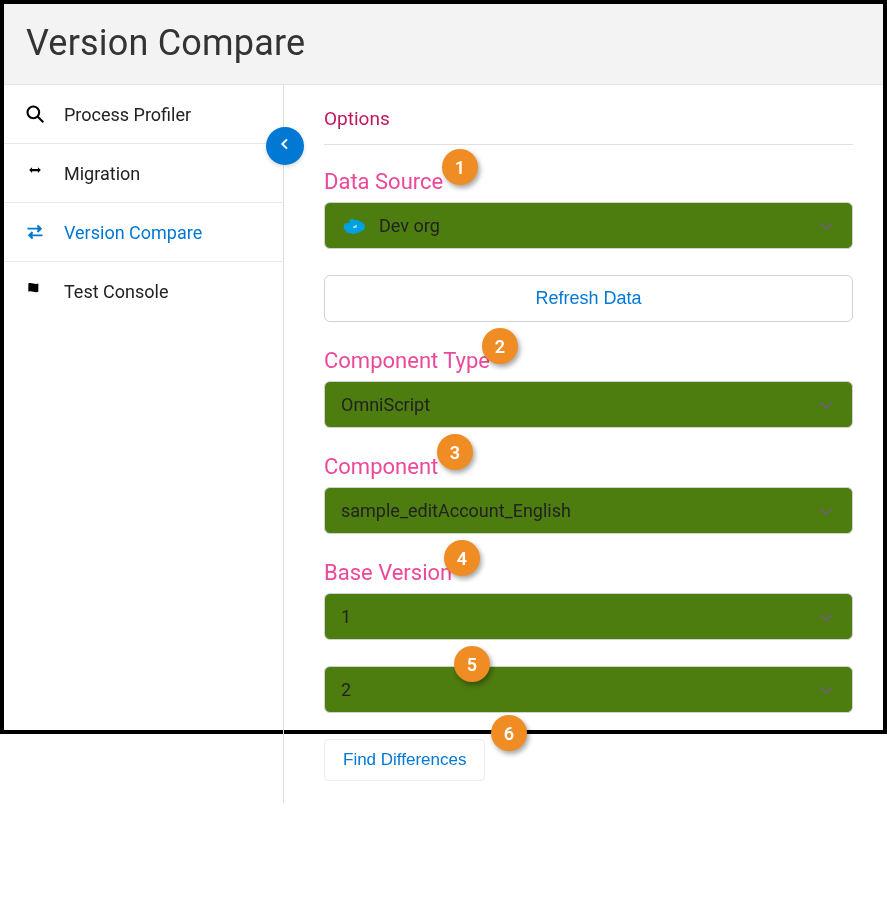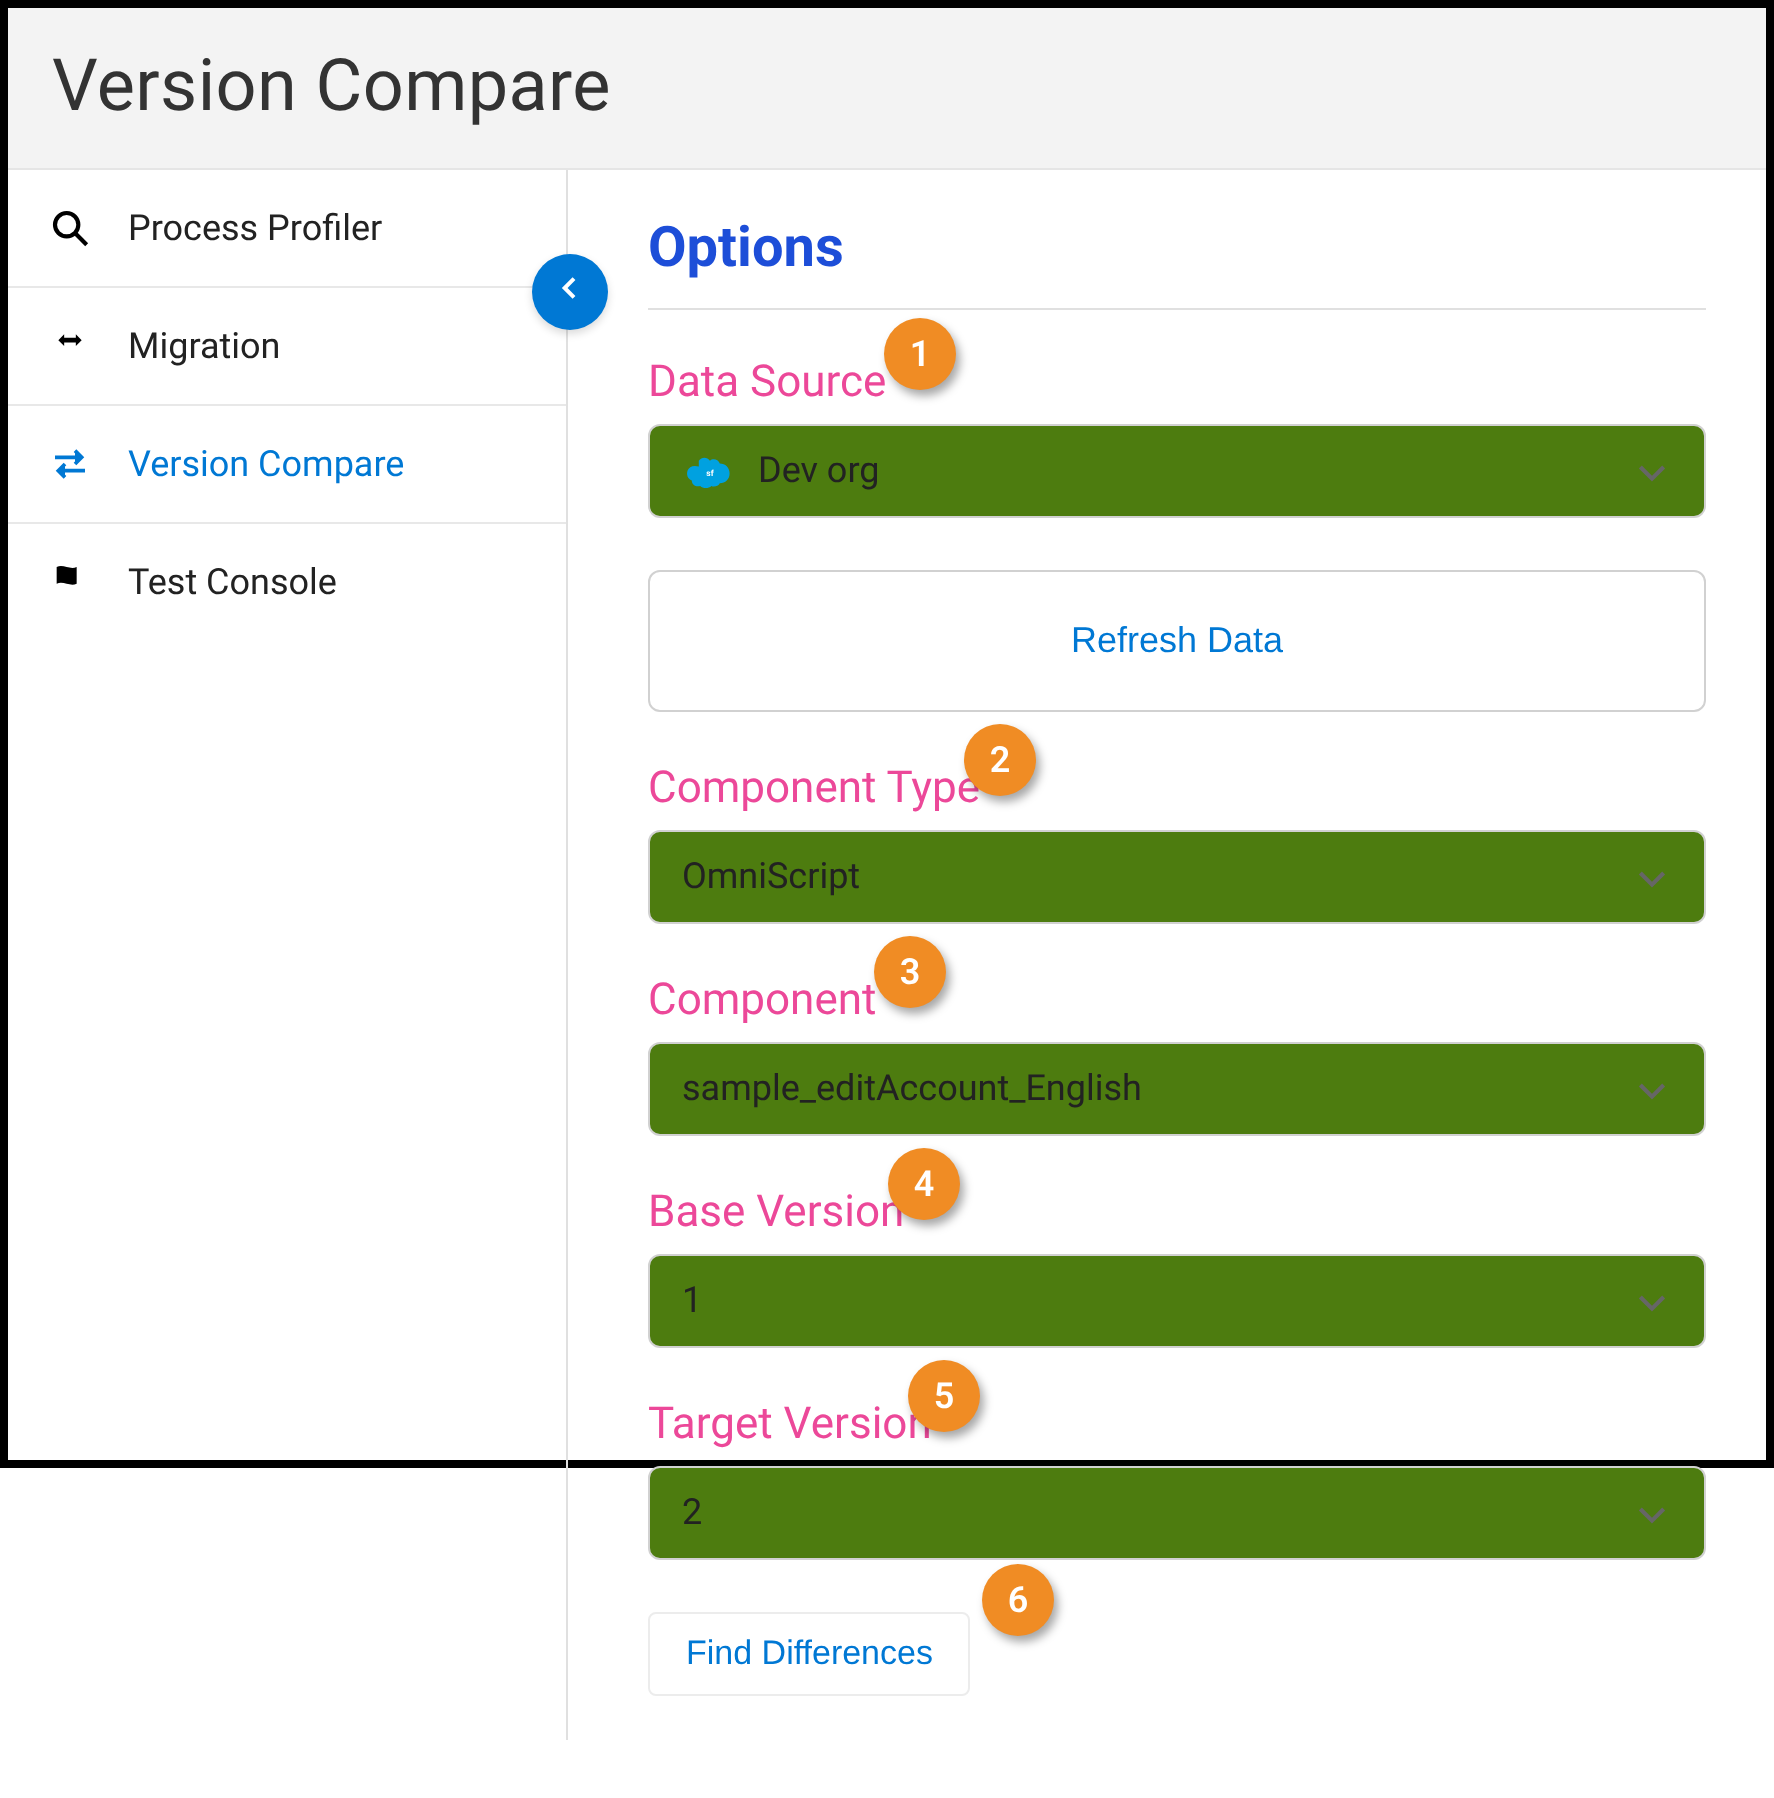--- a/index.html
+++ b/index.html
@@ -75,23 +75,23 @@
     cursor: pointer;
     box-shadow: 0 2px 4px rgba(0,0,0,0.15);
     z-index: 10;
   }
   .main {
     flex: 1;
     padding: 22px 30px 22px 40px;
     overflow-y: auto;
   }
   .main h2 {
-    font-size: 28px;
-    font-weight: 700;
-    color: #1d4ed8;
+    font-size: 19px;
+    font-weight: 400;
+    color: #be185d;
     margin-bottom: 14px;
   }
   .rule {
     border: none;
     border-top: 1px solid #e0e0e0;
     margin-bottom: 24px;
   }
   .field {
     margin-bottom: 26px;
     position: relative;
@@ -134,21 +134,21 @@
     display: flex;
     align-items: center;
     justify-content: center;
   }
   .btn {
     display: flex;
     align-items: center;
     justify-content: center;
     border: 1px solid #d1d1d1;
     border-radius: 6px;
-    padding: 24px 18px;
+    padding: 12px 18px;
     font-size: 18px;
     color: #0078d4;
     background: #fff;
     cursor: pointer;
     width: 100%;
   }
   .btn-inline {
     display: inline-flex;
     width: auto;
     padding: 10px 18px;
@@ -296,21 +296,20 @@
           <span class="chevron">
             <svg viewBox="0 0 24 24" width="20" height="20" fill="none" stroke="#666" stroke-width="2.5">
                 <polyline points="5 9 12 16 19 9"></polyline>
               </svg>
           </span>
         </div>
       </div>
 
       <div class="field">
         <div class="callout" style="top:-20px; left:130px;">5</div>
-        <label class="field-label">Target Version</label>
         <div class="select">
           <span class="value">
               <span>2</span>
             </span>
           <span class="chevron">
             <svg viewBox="0 0 24 24" width="20" height="20" fill="none" stroke="#666" stroke-width="2.5">
                 <polyline points="5 9 12 16 19 9"></polyline>
               </svg>
           </span>
         </div>

